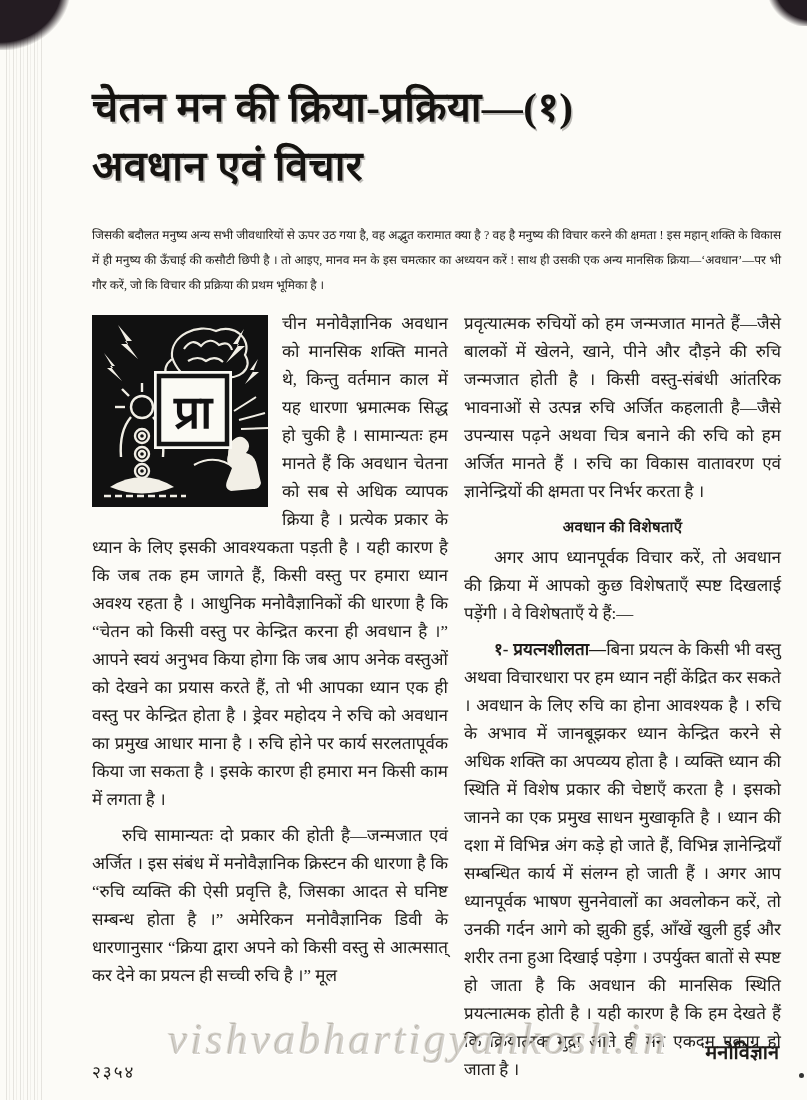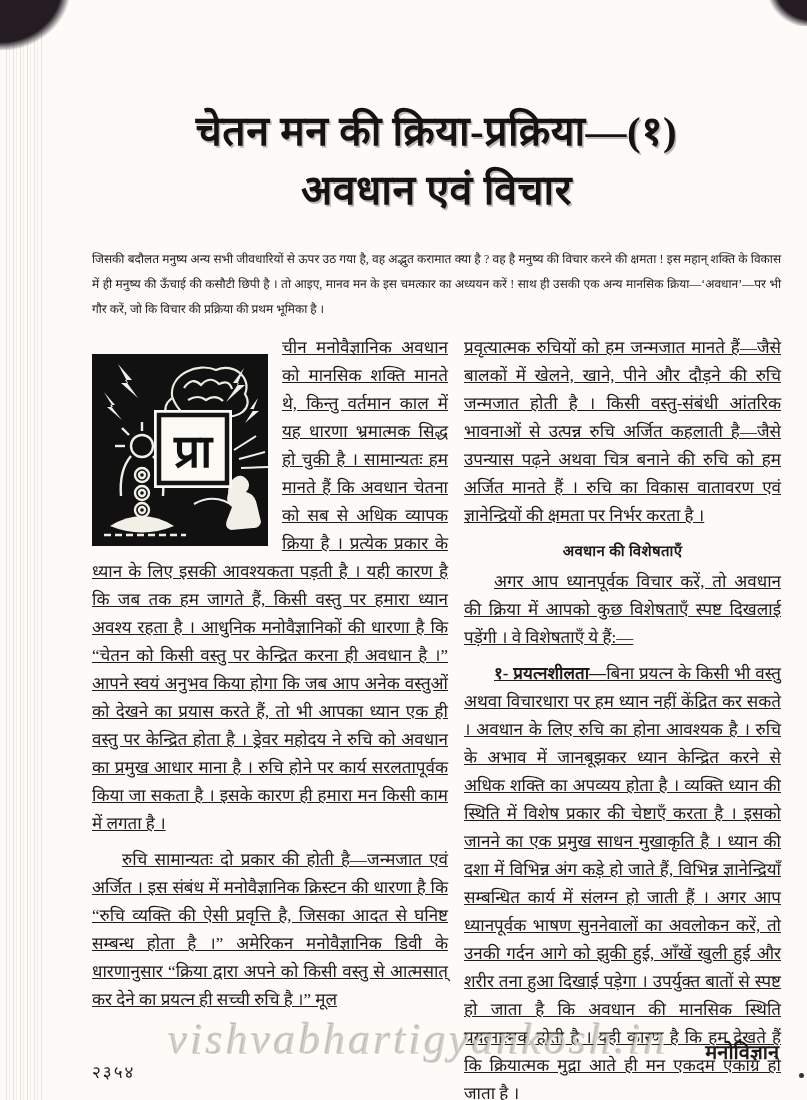--- a/index.html
+++ b/index.html
@@ -30,21 +30,21 @@
   }
   .corner-tr {
     position:absolute; top:-22px; right:-24px; width:62px; height:48px;
     background:radial-gradient(ellipse at 70% 20%, #241c22 0 60%, rgba(36,28,34,0) 75%);
   }
   .speck { position:absolute; background:#333; border-radius:50%; }
 
   .content {
     position:absolute; left:92px; right:26px; top:0;
   }
-  .title-block { padding-top:102px;text-align:center; }
+  .title-block { padding-top:78px; }
   .title-line {
     font-weight:800;
     font-size:41px;
     line-height:1.45;
     letter-spacing:.5px;
     color:#151310;
     text-shadow:1.5px 1.5px 0 rgba(20,18,14,.28);
   }
   .intro {
     margin-top:26px;
@@ -57,26 +57,25 @@
     gap:16px;
     margin-top:12px;
   }
   .col-left  { width:356px; }
   .col-right { flex:1; }
   .col-left p, .col-right p {
     margin:0;
     font-size:17px;
     line-height:28px;
     text-align:justify;
-    text-decoration:underline;
   }
   .illustration {
     float:left;
     width:176px; height:192px;
-    margin:20px 14px 6px 0;
+    margin:5px 14px 6px 0;
     background:#111;
   }
   .para-indent { text-indent:30px; }
   .col-gap-para { margin-top:8px !important; }
   .rc-heading {
     text-align:center;
     font-size:15px;
     font-weight:700;
     margin:10px 0 8px 0;
     letter-spacing:.3px;

